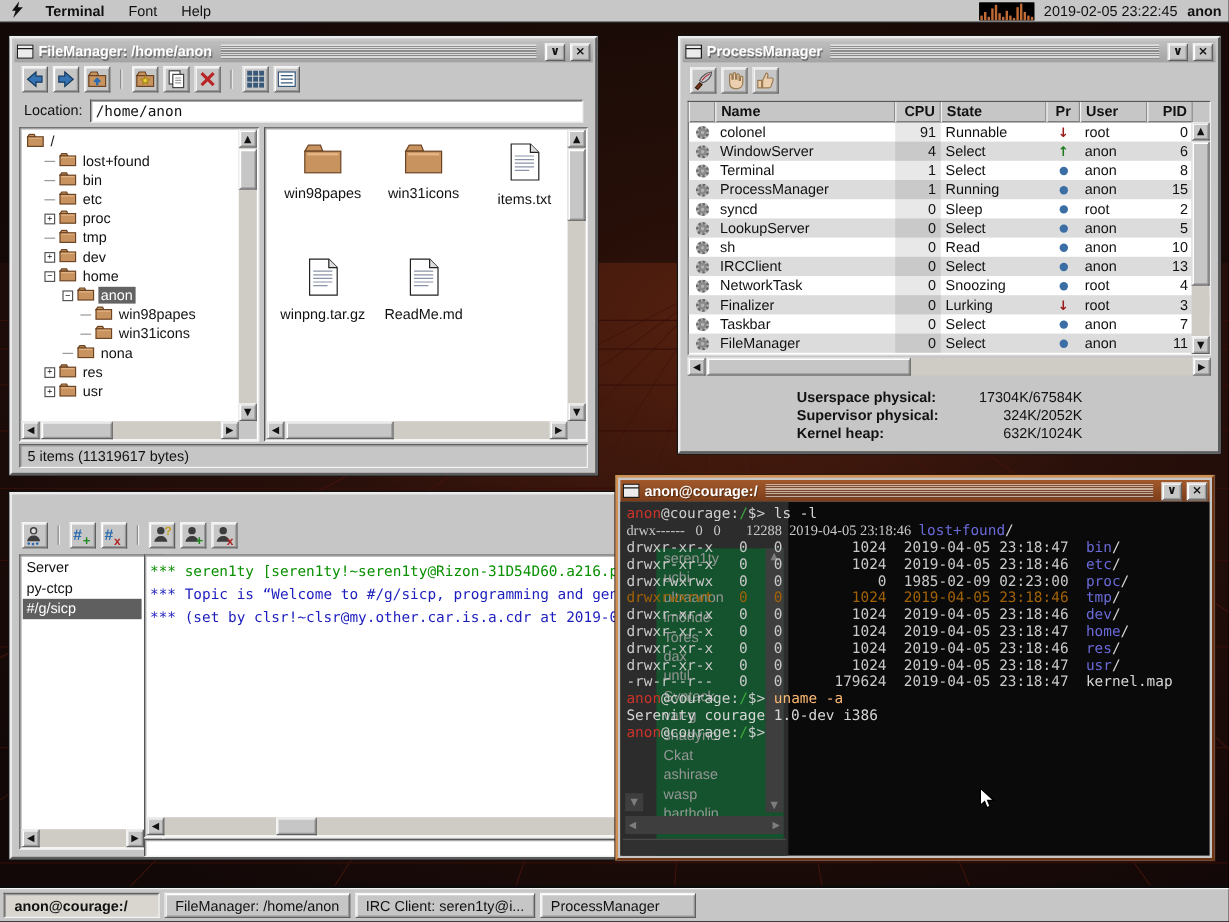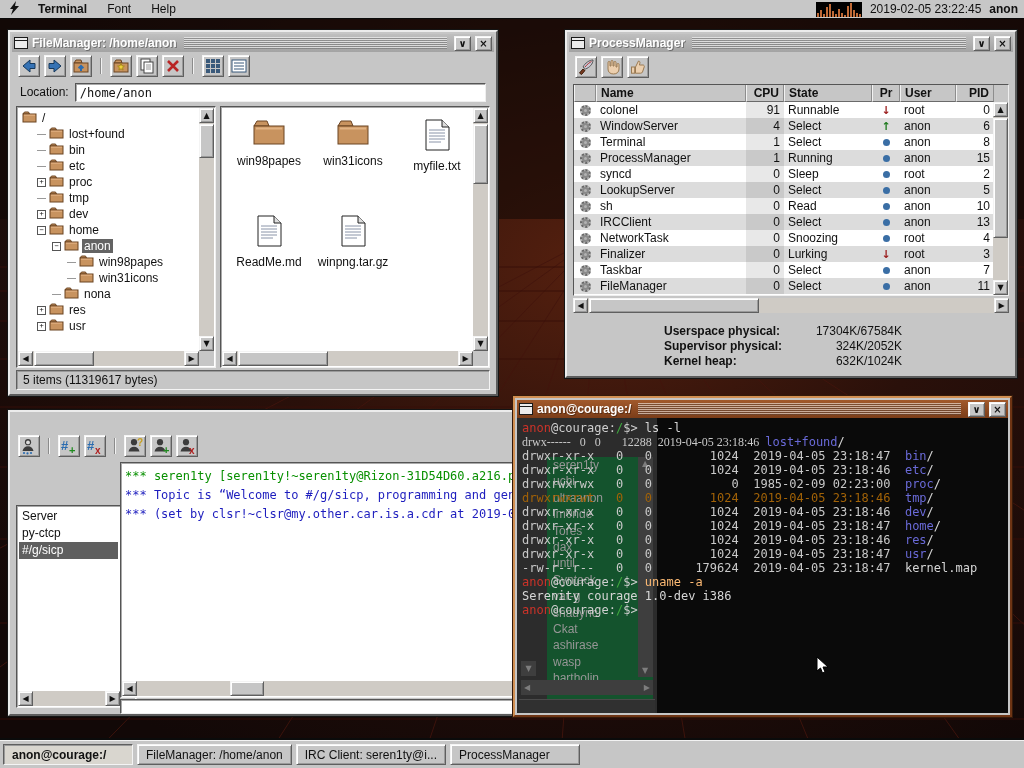--- a/index.html
+++ b/index.html
@@ -99,21 +99,21 @@
   #pm-vscroll { right:0; top:17px; bottom:0; }
   #pm-hscroll { left:6px; right:6px; top:266px; }
   #pm-mem { position:absolute; left:6px; right:6px; top:286px; height:56px; padding:6px 0 0 91px; }
   .mem-row { display:flex; height:15px; }
   .mem-label { width:150px; font-weight:bold; }
   .mem-value { width:88px; text-align:right; }
 
   
   #irc { left:8px; top:410px; width:645px; height:306px; }
   #irc-toolbar { top:20px; height:28px; }
-  #irc-sidebar { position:absolute; left:6px; top:50px; width:121px; bottom:6px;margin-top:43px; }
+  #irc-sidebar { position:absolute; left:6px; top:50px; width:121px; bottom:6px; }
   #irc-chan { position:absolute; left:2px; top:2px; right:18px; bottom:18px; }
   .chan-item { height:17px; line-height:17px; padding:0 3px; white-space:nowrap; }
   .chan-item.selected { background:#5f5f5f; color:#fff; }
   #irc-textpane { position:absolute; left:110px; right:6px; top:50px; height:236px; }
   #irc-msgs { position:absolute; left:4px; top:4px; right:4px; font-family:"DejaVu Sans Mono",monospace; white-space:pre; }
   #irc-msgs .msg { line-height:19px; }
   #irc-textpane .hscroll { left:1px; right:1px; bottom:1px; }
   #irc-input { position:absolute; left:110px; right:6px; top:287px; height:15px; }
 
   
@@ -450,41 +450,41 @@
             <span class="lbl">win31icons</span>
           </div>
           <div class="file-item">
             <span><svg width="26" height="32" viewBox="0 0 26 32">
                 <path d="M2 1h16l7 7v23H2z" fill="#fff" stroke="#222"></path>
                 <path d="M18 1v7h7" fill="#ddd" stroke="#222"></path>
                 <g stroke="#8a94a8">
                   <path d="M5 11h16M5 14h16M5 17h16M5 20h16M5 23h12"></path>
                 </g>
               </svg></span>
-            <span class="lbl">myfile.txt</span>
+            <span class="lbl">items.txt</span>
           </div>
           <div class="file-item">
             <span><svg width="26" height="32" viewBox="0 0 26 32">
                 <path d="M2 1h16l7 7v23H2z" fill="#fff" stroke="#222"></path>
                 <path d="M18 1v7h7" fill="#ddd" stroke="#222"></path>
                 <g stroke="#8a94a8">
                   <path d="M5 11h16M5 14h16M5 17h16M5 20h16M5 23h12"></path>
                 </g>
               </svg></span>
-            <span class="lbl">ReadMe.md</span>
+            <span class="lbl">winpng.tar.gz</span>
           </div>
           <div class="file-item">
             <span><svg width="26" height="32" viewBox="0 0 26 32">
                 <path d="M2 1h16l7 7v23H2z" fill="#fff" stroke="#222"></path>
                 <path d="M18 1v7h7" fill="#ddd" stroke="#222"></path>
                 <g stroke="#8a94a8">
                   <path d="M5 11h16M5 14h16M5 17h16M5 20h16M5 23h12"></path>
                 </g>
               </svg></span>
-            <span class="lbl">winpng.tar.gz</span>
+            <span class="lbl">ReadMe.md</span>
           </div>
         </div>
       <div class="vscroll">
         <span class="sbtn b-out" style="top:0;left:0;">▲</span>
         <span class="thumb b-out" style="top:16px;left:0;width:15px;height:60px;"></span>
         <span class="sbtn b-out" style="bottom:0;left:0;">▼</span>
       </div>
       <div class="hscroll">
         <span class="sbtn b-out" style="left:0;top:0;">◀</span>
         <span class="thumb b-out" style="left:16px;top:0;width:90px;height:15px;"></span>

